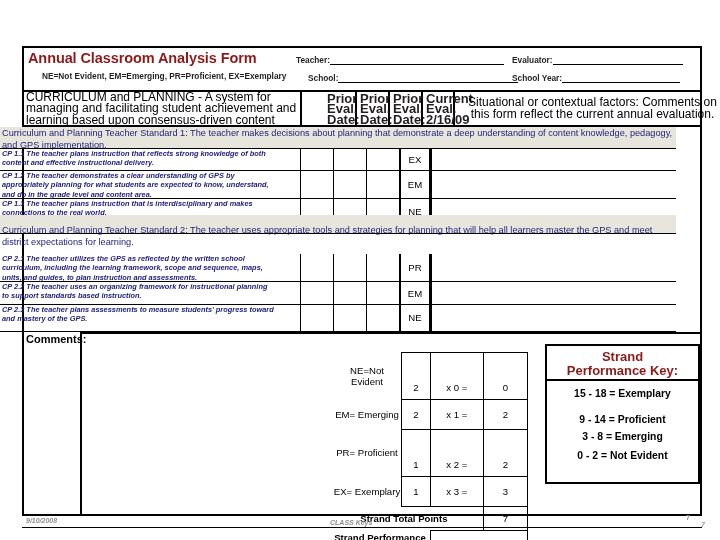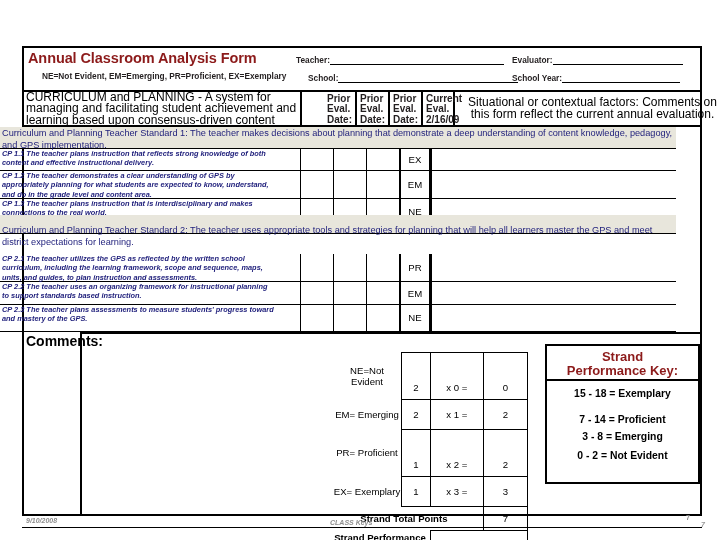--- a/index.html
+++ b/index.html
@@ -54,21 +54,21 @@
     border-bottom:2px solid #000;box-sizing:border-box;
   }
   .desc-text{
     position:absolute;left:2px;top:0px;width:276px;height:35px;
     font-size:12px;color:#000;line-height:11.4px;
     border-right:2px solid #000;box-sizing:border-box;padding-right:2px;
   }
   .prior-col{
     position:absolute;top:0;width:33px;height:35px;
     box-sizing:border-box;border-right:2px solid #000;
-    font-size:10px;font-weight:bold;color:#231f20;
+    font-size:13px;font-weight:bold;color:#231f20;
     line-height:10.4px;padding:2px 0 0 3px;
   }
   #prior1{left:300px;}
   #prior2{left:333px;}
   #prior3{left:366px;}
   #current{left:399px;width:32px;}
   .situational{
     position:absolute;left:431px;top:0;width:275px;height:35px;
     box-sizing:border-box;
     font-size:12px;color:#000;line-height:12px;text-align:center;
@@ -97,21 +97,21 @@
   .c4{left:399px;width:32px;border-left:2px solid #000;border-right:2px solid #000;
       font-size:9.6px;color:#000;text-align:center;}
   .c5{left:431px;width:245px;}
   .c4 span{display:block;}
 
   
   .comments{
     position:absolute;left:24px;width:676px;box-sizing:border-box;
   }
   .comments-label{
-    position:absolute;left:2px;top:1px;font-size:14px;font-weight:bold;color:#000;
+    position:absolute;left:2px;top:1px;font-size:11px;font-weight:bold;color:#000;
   }
   .comments-div{
     position:absolute;left:56px;top:0;width:620px;border-top:2px solid #000;height:0;
   }
   .comments-vline{
     position:absolute;left:56px;top:0;width:0;border-left:2px solid #000;
   }
 
   
   .score-tbl{
@@ -350,21 +350,21 @@
     </tbody>
   </table>
 
   <div class="key-box">
     <div class="key-title">
       <div>Strand</div>
       <div>Performance Key:</div>
     </div>
     <div class="key-rule"></div>
     <div class="key-item" id="key-0">15 - 18 = Exemplary</div>
-    <div class="key-item" id="key-1">7 - 14 = Proficient</div>
+    <div class="key-item" id="key-1">9 - 14 = Proficient</div>
     <div class="key-item" id="key-2">3  -  8 = Emerging</div>
     <div class="key-item" id="key-3">0  -  2 = Not Evident</div>
   </div>
 
   <div class="footer-rule"></div>
   <div class="ft" id="ft-date">9/10/2008</div>
   <div class="ft" id="ft-center">CLASS Keys</div>
   <div class="ft" id="ft-page">7</div>
   <div class="ft" id="ft-page2">7</div>
 

